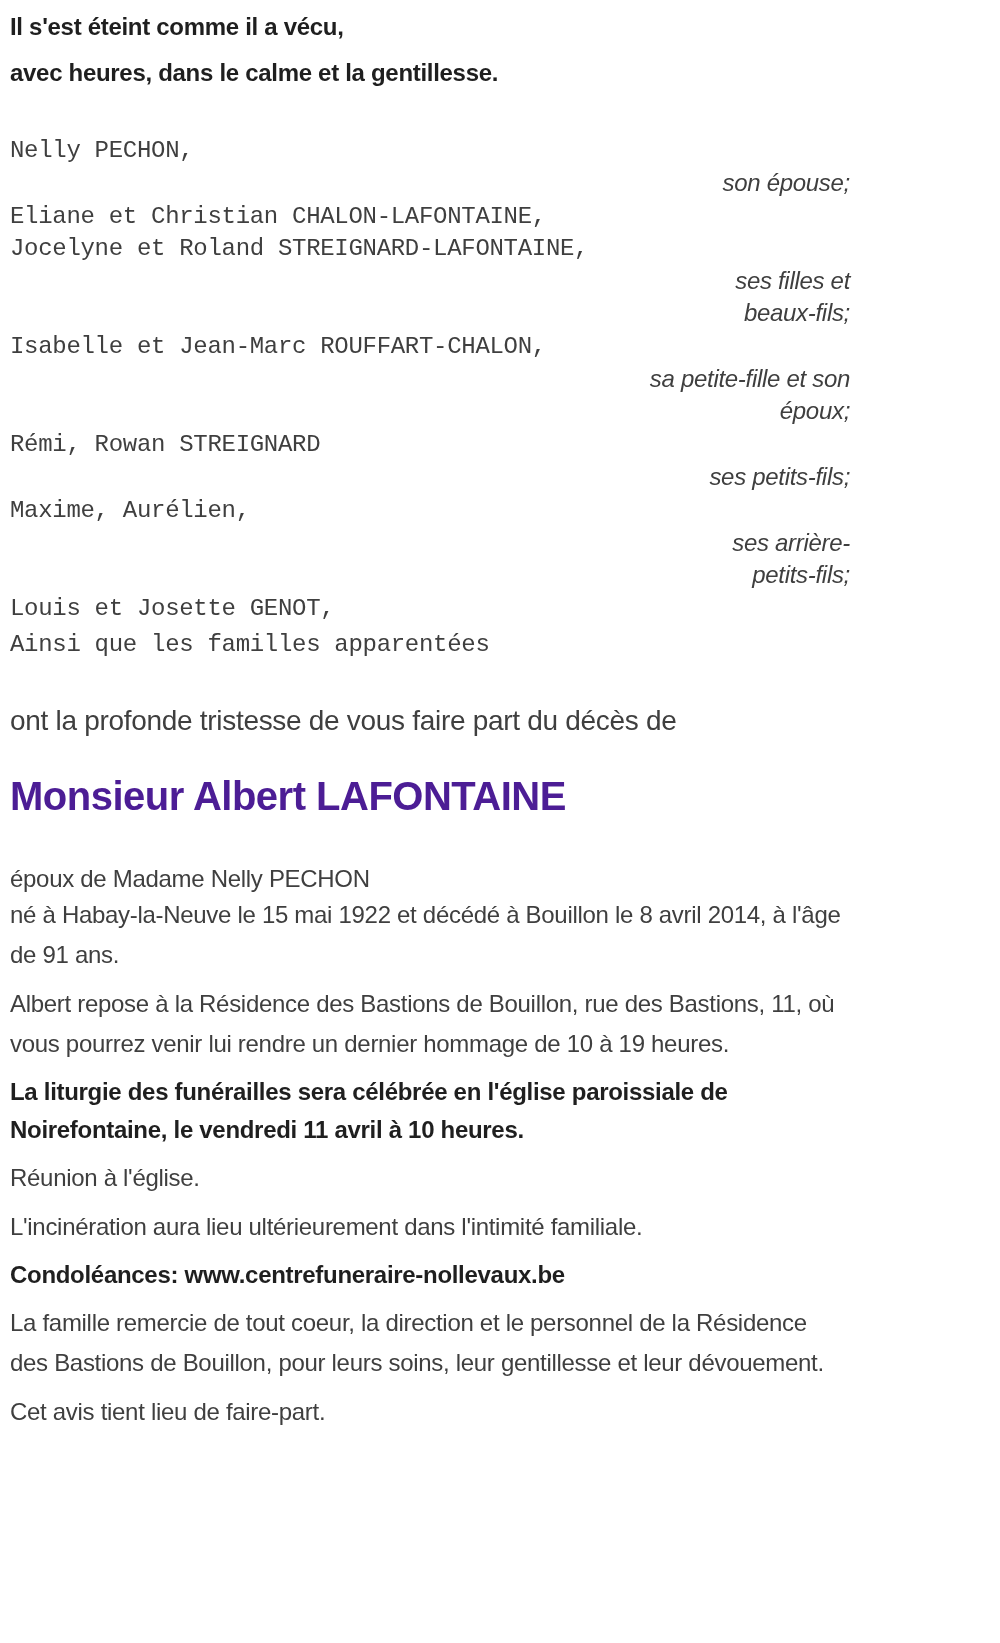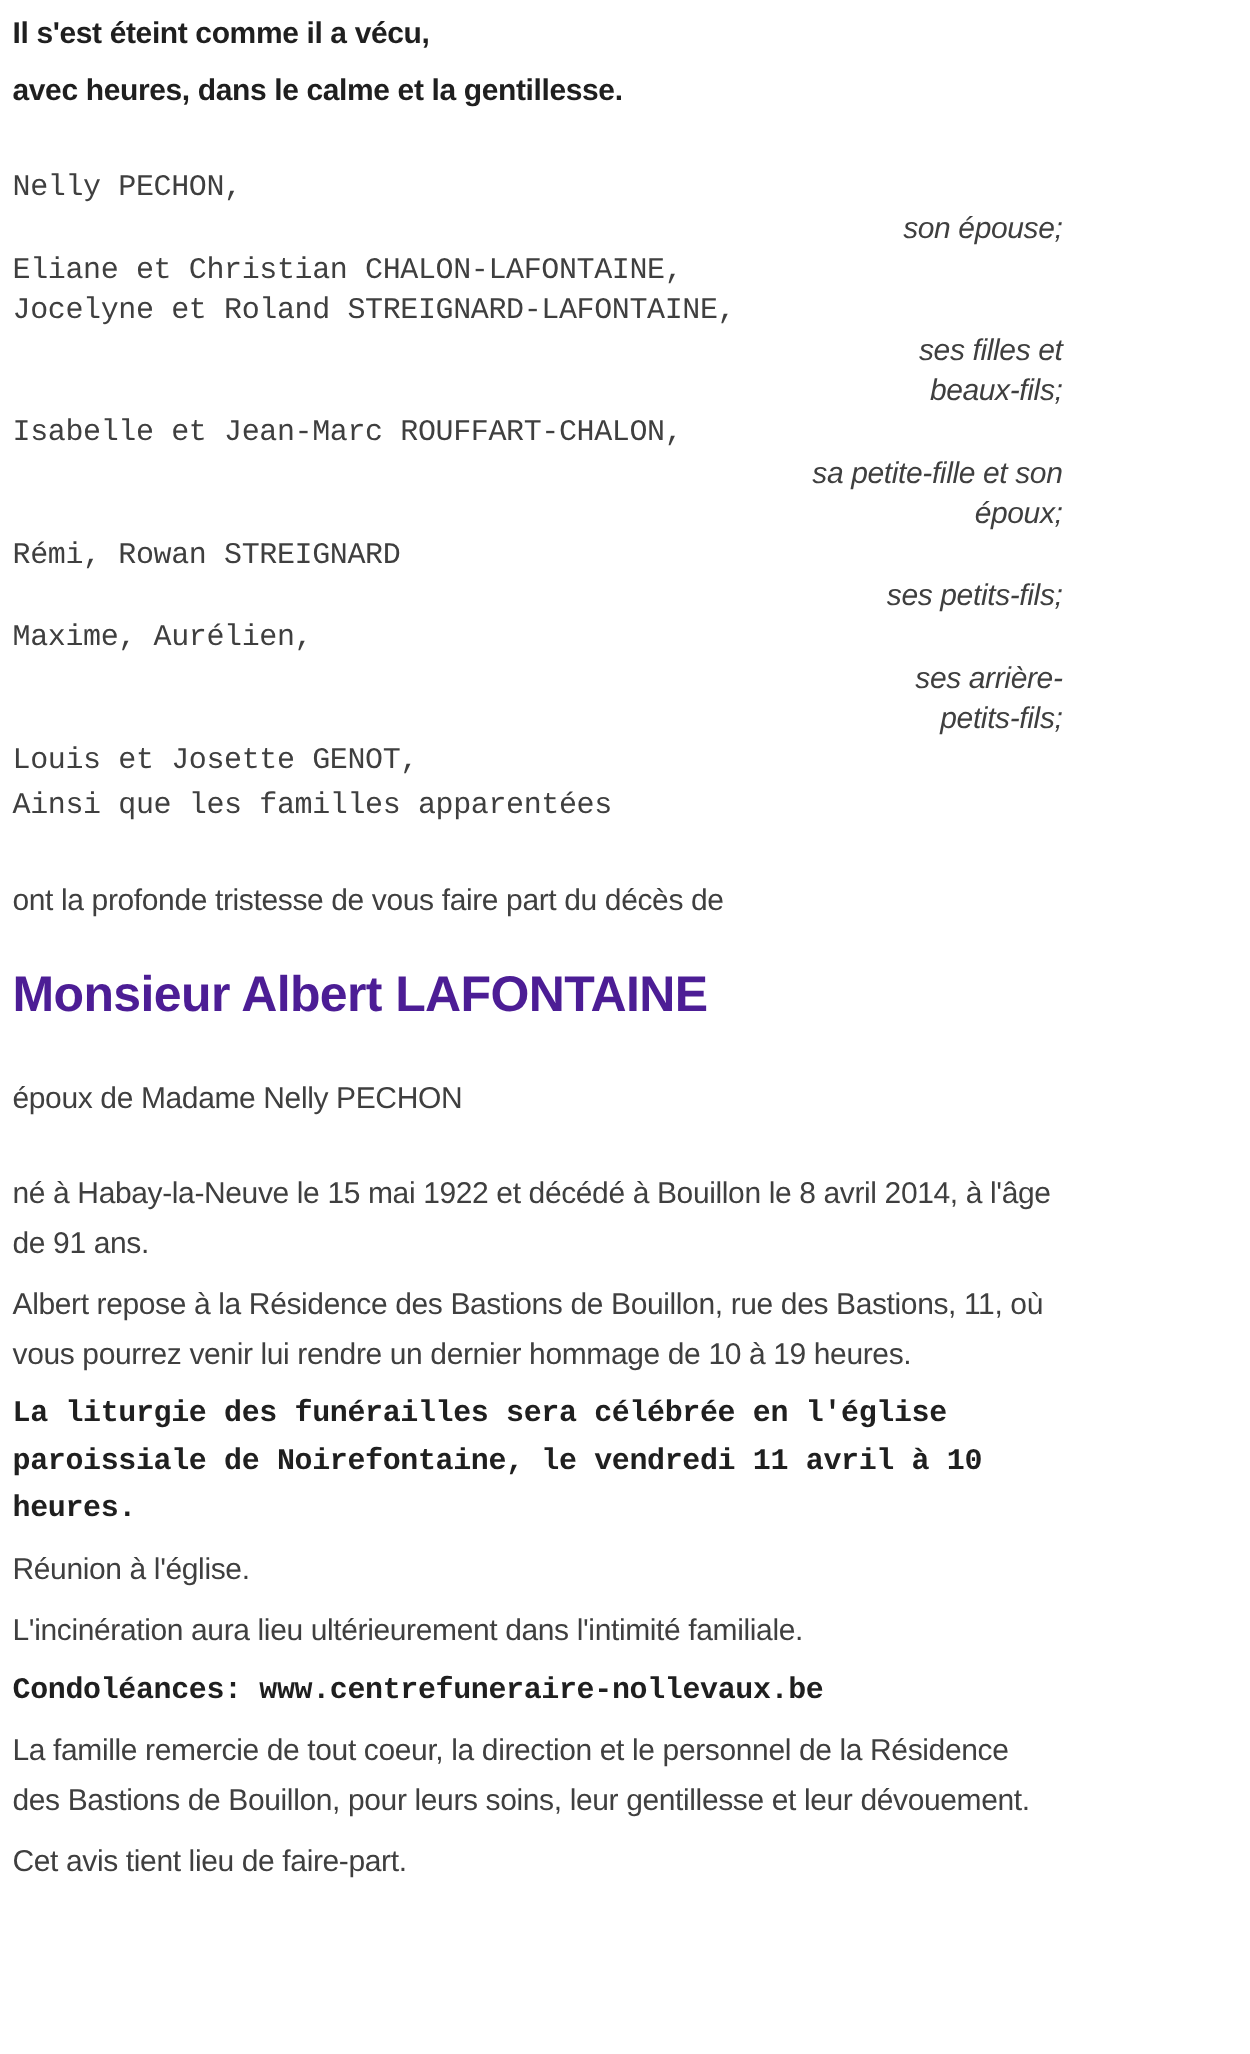--- a/index.html
+++ b/index.html
@@ -38,53 +38,52 @@
   .mourner-relation {
     text-align: right;
     font-style: italic;
     white-space: pre-line;
   }
   .families-line { margin-top: 4px; }
 
   
   .announcement-line {
     margin: 44px 0 0 0;
-    font-size: 24px;
+    font-size: 28px;
     line-height: 32px;
     letter-spacing: -0.3px;
   }
   .deceased-name {
     margin: 36px 0 0 0;
     font-size: 40px;
     line-height: 46px;
     font-weight: 700;
     color: #4c1d95;
     letter-spacing: -0.5px;
   }
   .spouse-line {
     margin: 44px 0 0 0;
     font-size: 24px;
     line-height: 32px;
     letter-spacing: -0.3px;
   }
 
   
-  .details { margin-top: 40px; }
+  .details { }
   .para {
     margin: 0 0 9px 0;
     font-size: 24px;
     line-height: 40px;
     max-width: 962px;
     letter-spacing: -0.3px;
   }
   .para.bold {
     font-weight: 700;
     color: #1f1f1f;
     line-height: 38px;
-    font-family: Liberation Mono, monospace;
   }
 </style>
 </head>
 <body>
 
 <div class="page">
 
   <div class="epitaph">
     <p class="epitaph-line">Il s'est éteint comme il a vécu,</p>
     <p class="epitaph-line">avec heures, dans le calme et la gentillesse.</p>

